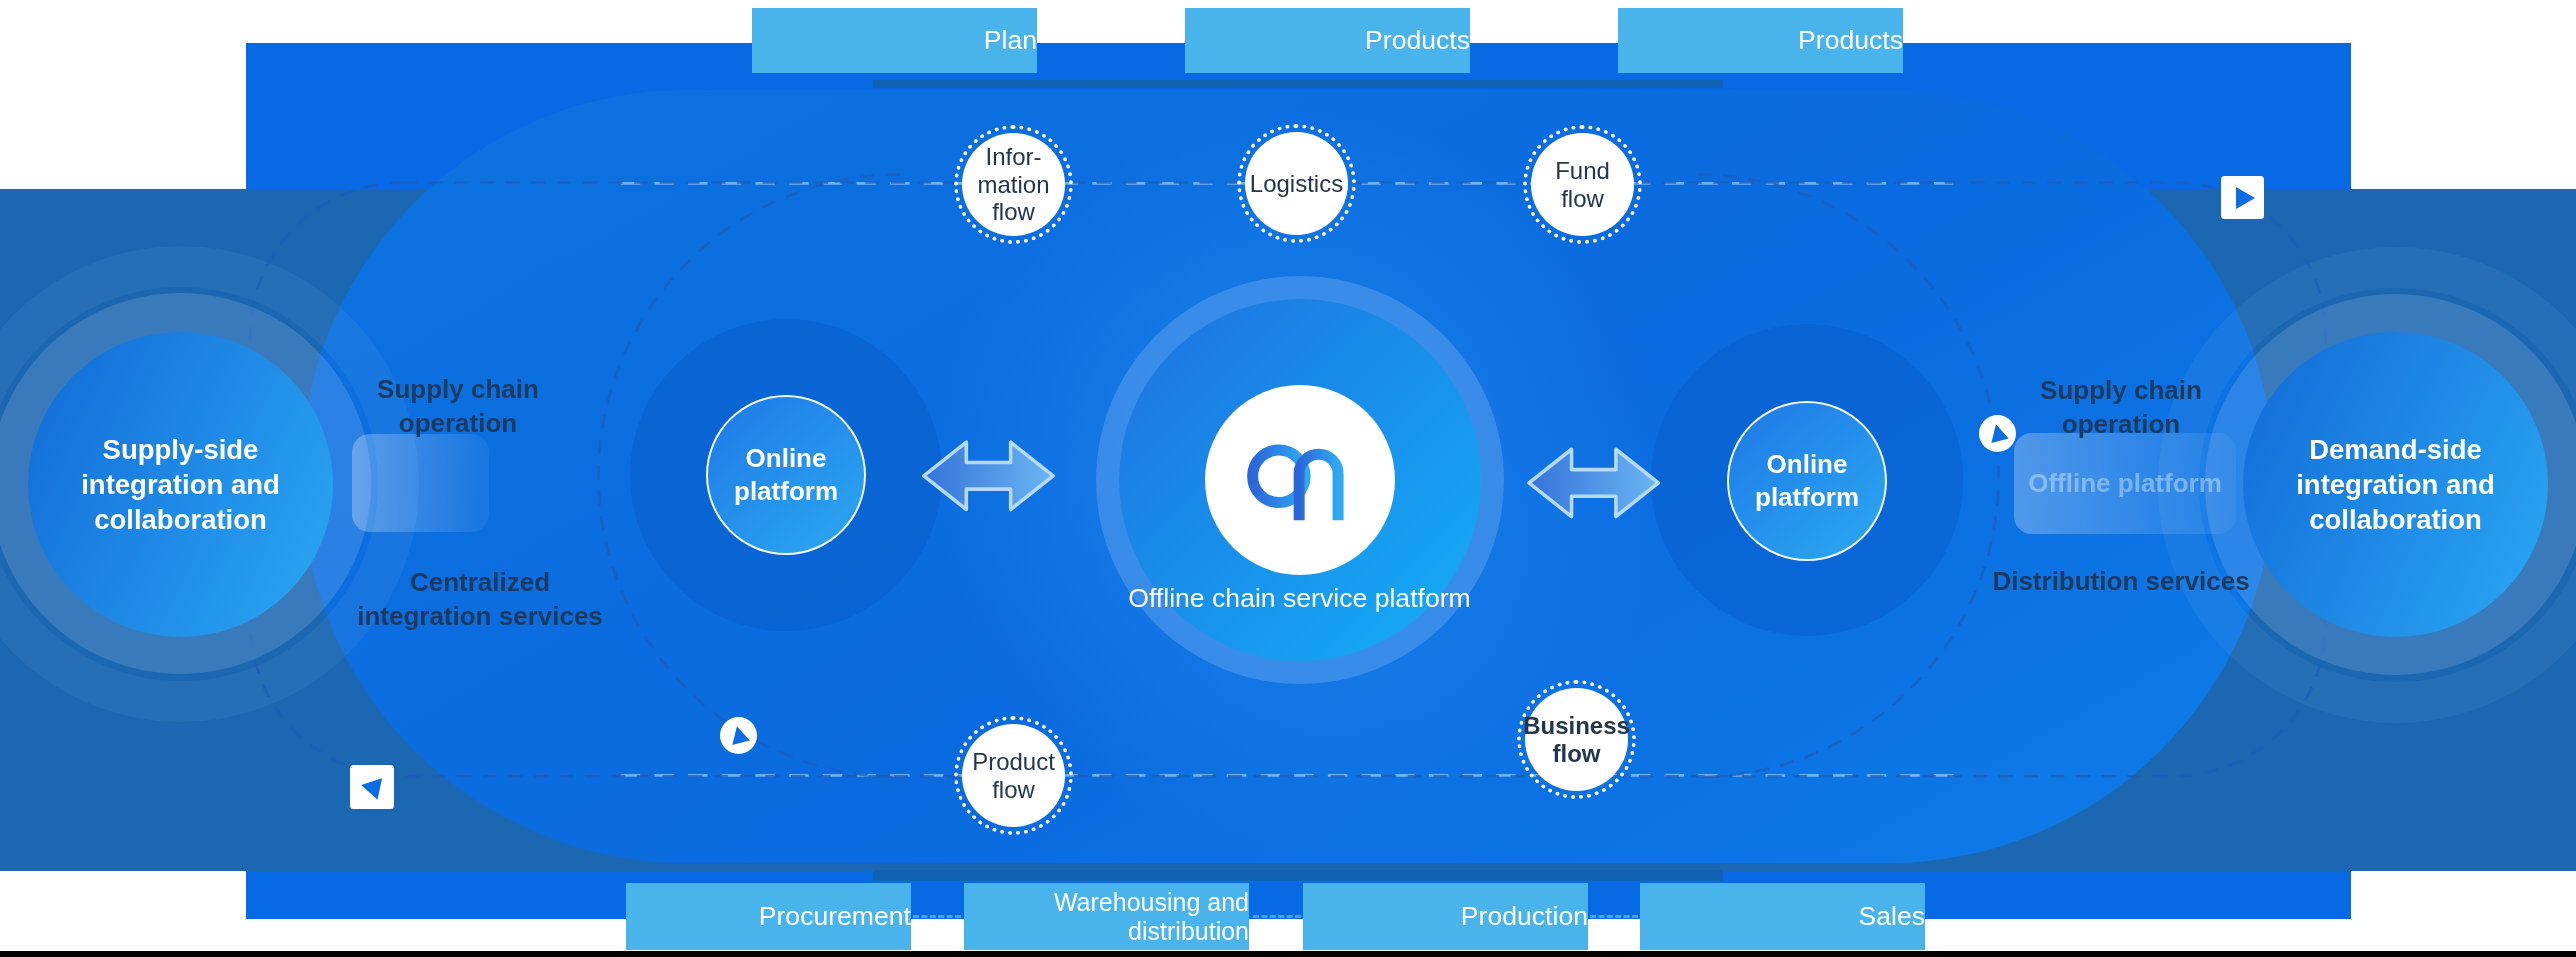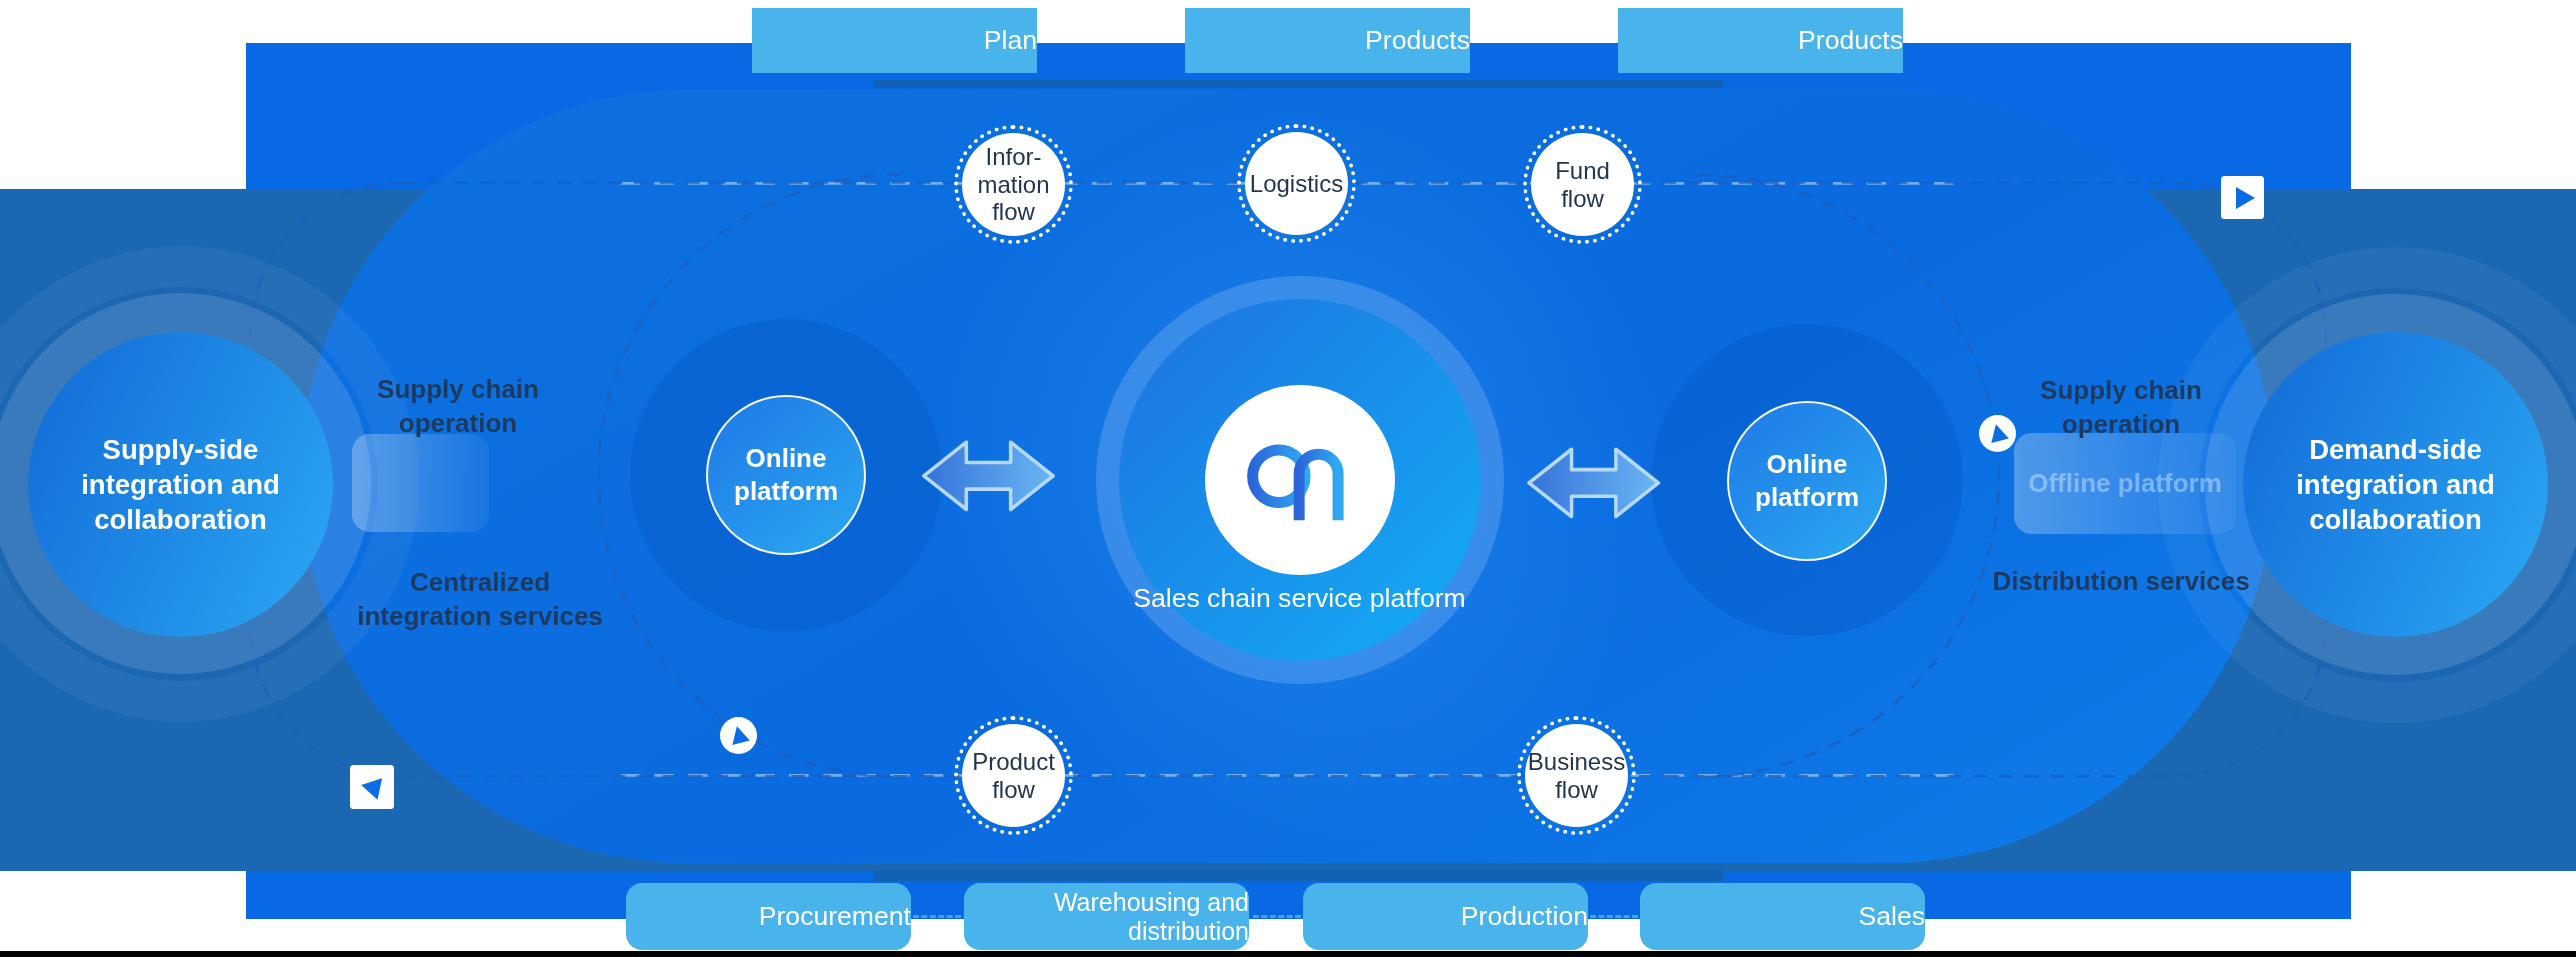--- a/index.html
+++ b/index.html
@@ -50,35 +50,35 @@
             display:flex;flex-direction:column;align-items:center;justify-content:center;
             color:#fff;font-size:26px;line-height:33px;font-weight:bold;text-align:center;box-sizing:border-box;}
   .online{left:706px;top:395px;width:160px;height:160px;}
   .offline{left:1727px;top:401px;width:160px;height:160px;}
   
   .badge{width:103px;height:103px;border-radius:50%;background:#fff;
          display:flex;flex-direction:column;align-items:center;justify-content:center;
          color:#22364f;font-size:24px;line-height:27.5px;text-align:center;}
   .badge::before{content:'';position:absolute;inset:-8px;border:4.4px dotted #fff;border-radius:50%;}
   .b-info{left:962px;top:133px;} .b-log{left:1245px;top:132px;} .b-fund{left:1531px;top:133px;}
-  .b-prod{left:962px;top:724px;} .b-bus{left:1525px;top:724px;}
+  .b-prod{left:962px;top:724px;} .b-bus{left:1525px;top:688px;font-weight:bold;}
   
   .icon-sq{background:#fff;border-radius:3.5px;display:flex;align-items:center;justify-content:center;}
   .icon-sq-tr{left:2221px;top:176px;width:43px;height:43px;}
   .icon-sq-bl{left:350px;top:765px;width:44px;height:44px;}
   .icon-circ{background:#fff;border-radius:50%;width:37px;height:37px;display:flex;align-items:center;justify-content:center;}
   .icon-c1{left:720px;top:717px;} .icon-c2{left:1979px;top:415px;}
   .tri-right{width:0;height:0;border-left:19.5px solid #0b6ce4;border-top:11.5px solid transparent;border-bottom:11.5px solid transparent;margin-left:5.3px;}
   .tri-left{width:0;height:0;border-right:19.5px solid #0b6ce4;border-top:11.5px solid transparent;border-bottom:11.5px solid transparent;margin-right:3.5px;transform:rotate(12deg);}
   .tri-up{width:0;height:0;border-bottom:17px solid #0b6ce4;border-left:9.8px solid transparent;border-right:9.8px solid transparent;transform:rotate(-14deg);margin-bottom:1.8px;}
   
   .tab{width:285px;background:#49b3eb;color:#fff;display:flex;flex-direction:column;
        align-items:flex-end;justify-content:center;text-align:center;cursor:pointer;}
   .tab-top{top:8px;height:65px;font-size:26.6px;}
-  .tab-bottom{top:883px;height:67px;font-size:26.6px;border-radius:16px;}
+  .tab-bottom{top:883px;height:67px;font-size:26.6px;}
   .tab-bottom.two{font-size:25px;line-height:29px;}
   .t-plan{left:752px;} .t-products{left:1185px;} .t-marketing{left:1618px;}
   .t-procurement{left:626px;} .t-warehousing{left:964px;} .t-production{left:1303px;} .t-sales{left:1640px;}
   .connector{top:915px;height:0;border-top:3.5px dashed #4aa2ea;}
   .conn1{left:913px;width:48px;} .conn2{left:1253px;width:48px;} .conn3{left:1590px;width:48px;}
   .black-bar{left:0;top:951px;width:2576px;height:6.2px;background:#000;}
   
   .navy{color:#1d3a5e;font-weight:bold;text-align:center;font-size:26px;line-height:34px;}
   .l-sco-left{left:316px;top:372px;width:284px;}
   .l-cps{left:338px;top:565px;width:284px;}
@@ -158,21 +158,21 @@
         </linearGradient>
       </defs>
       <g fill="none" stroke="url(#eaGrad)" stroke-width="13">
         <circle cx="40" cy="45" r="31"></circle>
         <path d="M9 45 H71"></path>
         <path d="M64 97 V42 A23 23 0 0 1 110 42 V97"></path>
         <path d="M64 61 H110"></path>
       </g>
     </svg>
   </div>
-  <div class="abs center-caption">Sales chain service platform</div>
+  <div class="abs center-caption">Offline chain service platform</div>
 
   <div class="abs platform online">
     <span>Online</span>
     <span>platform</span>
   </div>
   <div class="abs platform offline">
     <span>Online</span>
     <span>platform</span>
   </div>
 

